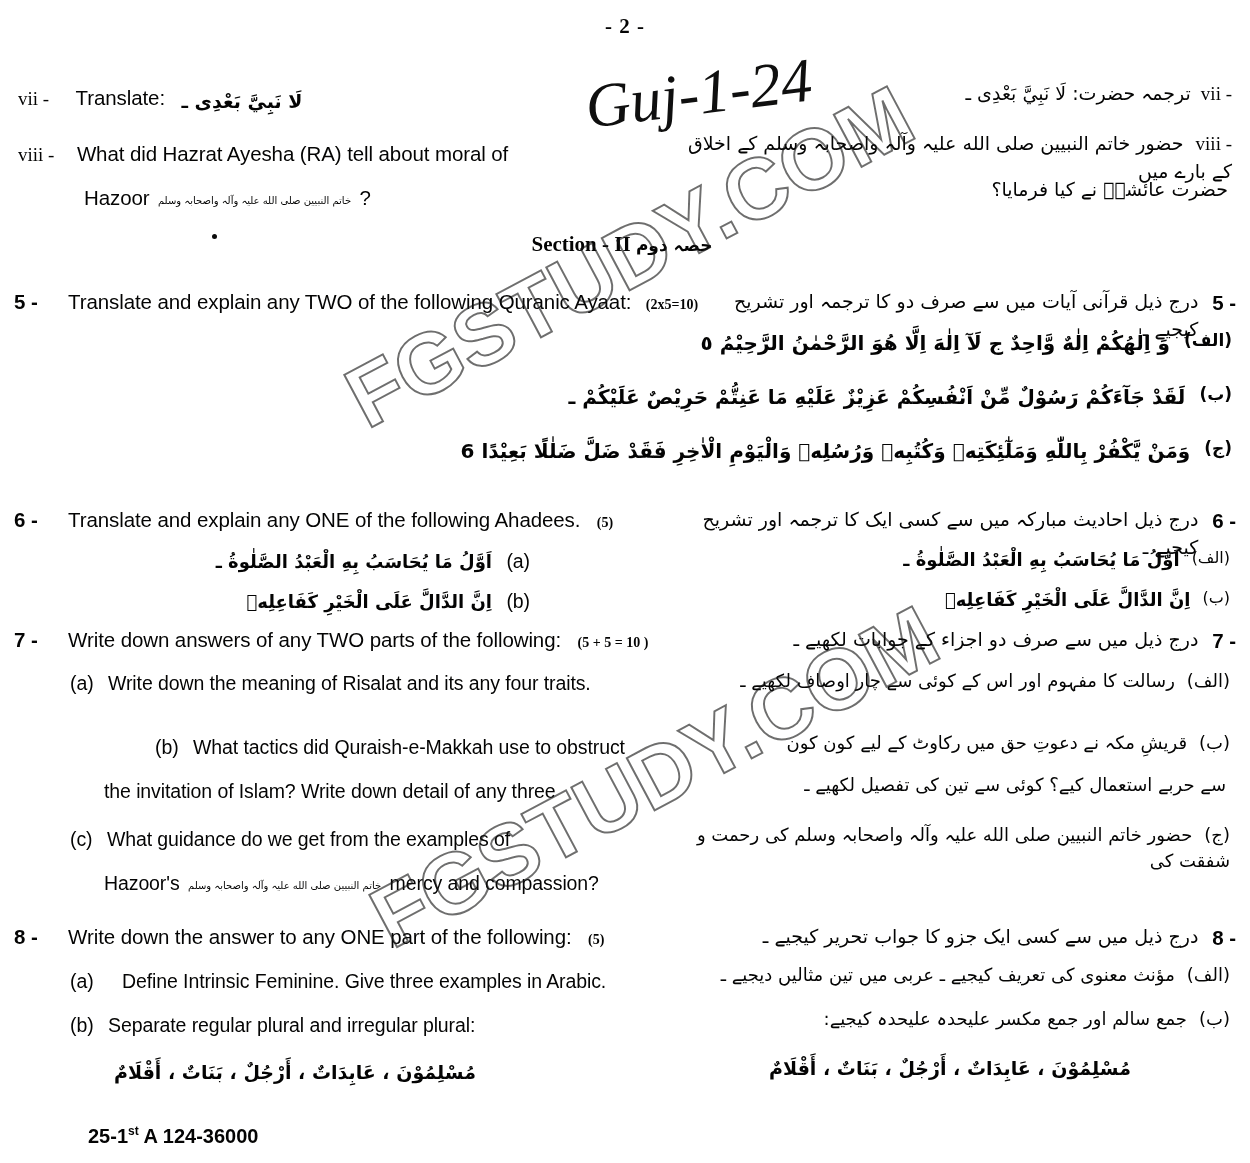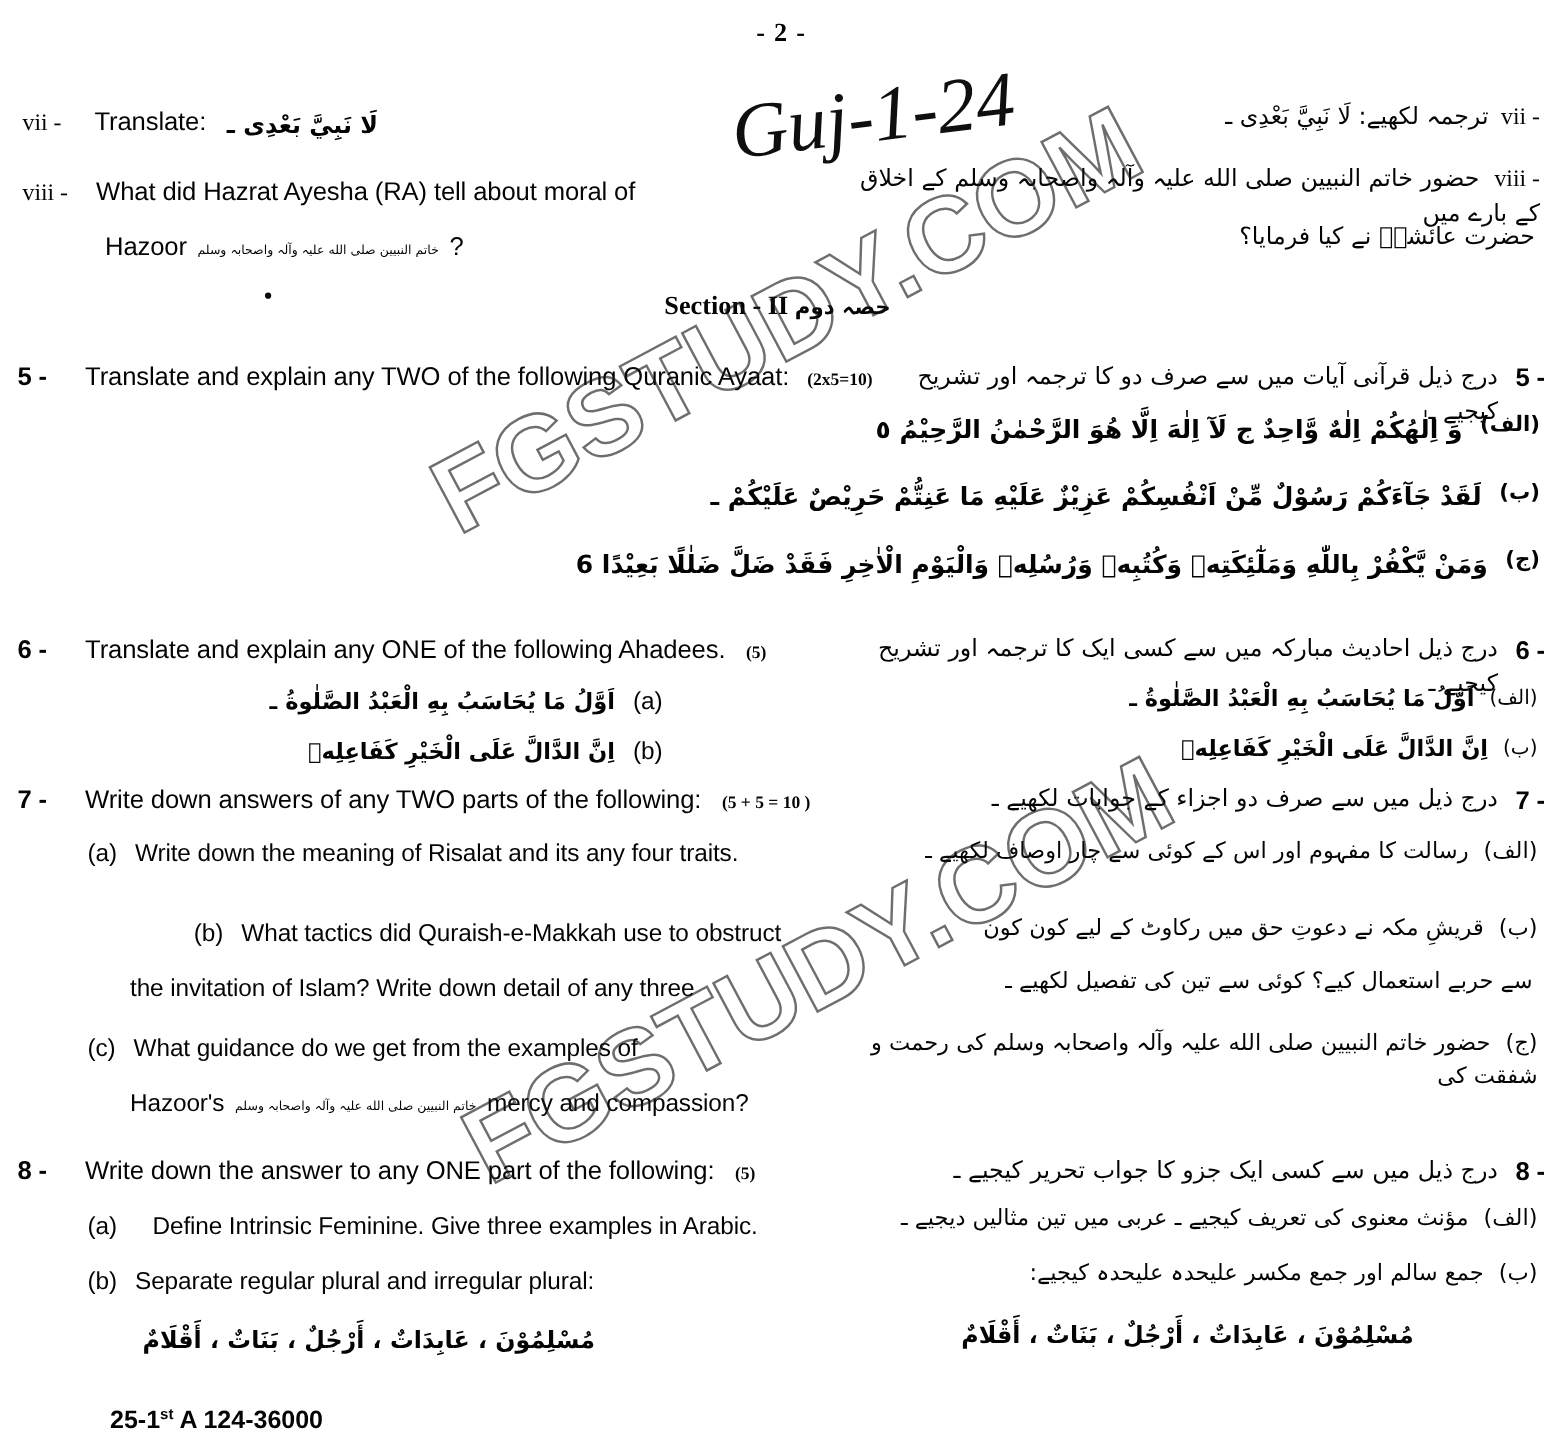--- a/index.html
+++ b/index.html
@@ -157,21 +157,21 @@
   <div class="scribble" style="left:585px; top:58px;">Guj-1-24</div>
 
   <div class="row" style="left:18px; top:86px; width:560px;">
     <span class="roman">vii -</span>
     <span class="en" style="margin-left:22px;">Translate:</span>
     <span class="ar-inline" style="margin-left:12px; font-size:19px;">لَا نَبِيَّ بَعْدِى ـ</span>
   </div>
 
   <div class="row ur" style="right:18px; top:80px; width:420px;">
     <span class="roman" style="float:right; margin-left:10px;">- vii</span>
-    <span>ترجمہ لکھیے: لَا نَبِيَّ بَعْدِى ـ</span>
+    <span>ترجمہ حضرت: لَا نَبِيَّ بَعْدِى ـ</span>
   </div>
 
   <div class="row" style="left:18px; top:142px; width:600px;">
     <span class="roman">viii -</span>
     <span class="en" style="margin-left:18px;">What did Hazrat Ayesha (RA) tell about moral of</span>
   </div>
   <div class="row" style="left:84px; top:186px; width:520px;">
     <span class="en">Hazoor</span>
     <span class="ur-small" style="margin:0 4px;">خاتم النبيين صلى الله عليہ وآلہ واصحابہ وسلم</span>
     <span class="en">?</span>

